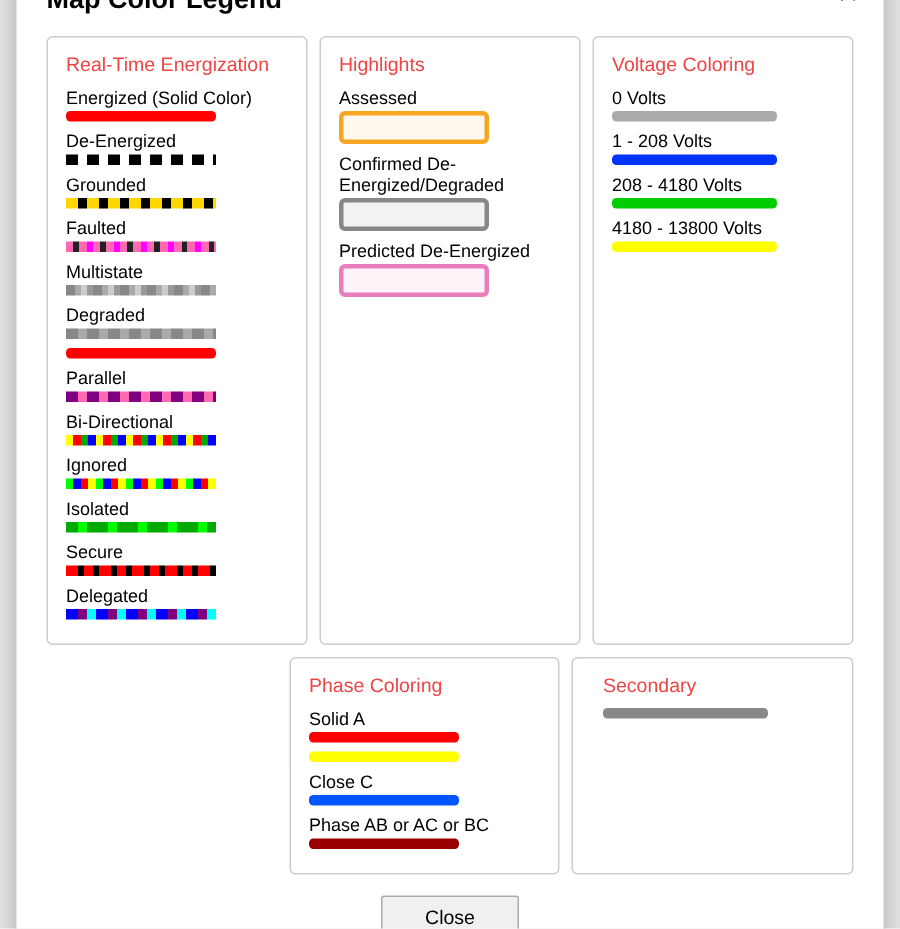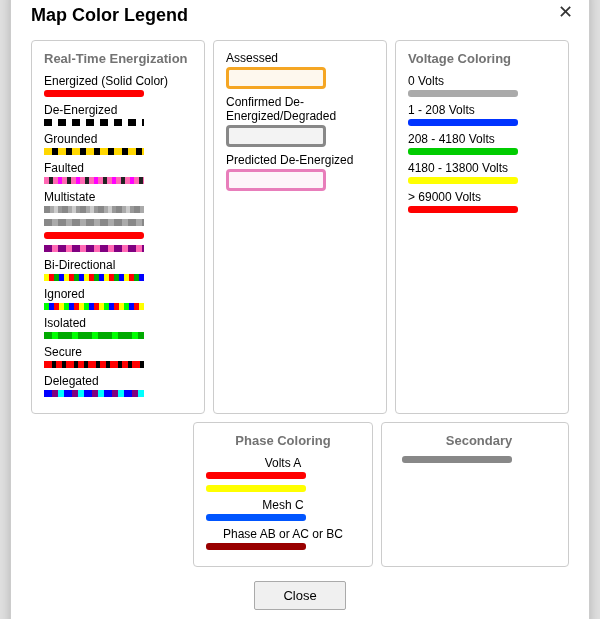--- a/index.html
+++ b/index.html
@@ -45,23 +45,23 @@
       margin-bottom: 8px;
     }
     .col-panel {
       border: 1px solid #ccc;
       border-radius: 4px;
       padding: 10px 12px;
       flex: 1;
     }
     .col-header {
       font-size: 13px;
-      font-weight: 700;
+      font-weight: 400;
       margin-bottom: 8px;
-      color: #737373;
+      color: #ef4444;
     }
     .legend-item {
       margin-bottom: 6px;
     }
     .legend-label {
       font-size: 12px;
       color: #000;
       margin-bottom: 2px;
     }
     .line-bar {
@@ -148,21 +148,20 @@
       padding: 6px 28px;
       border: 1px solid #aaa;
       background: #f0f0f0;
       font-size: 13px;
       cursor: pointer;
       border-radius: 2px;
     }
     .bottom-panels {
       display: flex;
       gap: 8px;
-      text-align: center;
     }
     .phase-col { flex: 1; }
     .secondary-col { flex: 1; padding-left: 20px; }
   </style>
 </head>
 <body>
 
 <div class="dialog">
   <div class="dialog-title">Map Color Legend</div>
   <button class="close-btn">✕</button>
@@ -186,26 +185,28 @@
       </div>
       <div class="legend-item">
         <div class="legend-label">Faulted</div>
         <div style="height:7px;width:100px;background:repeating-linear-gradient(to right, #ff69b4 0px,#ff69b4 5px,#222 5px,#222 9px,#ff69b4 9px,#ff69b4 14px,#ff00ff 14px,#ff00ff 18px);"></div>
       </div>
       <div class="legend-item">
         <div class="legend-label">Multistate</div>
         <div style="height:7px;width:100px;background:repeating-linear-gradient(to right, #888 0px,#888 6px,#aaa 6px,#aaa 10px,#ccc 10px,#ccc 14px,#999 14px,#999 18px);"></div>
       </div>
       <div class="legend-item">
+        <div class="legend-label">Degraded</div>
         <div class="line-gray-pattern" style="width:100px;"></div>
       </div>
       <div class="legend-item">
         <div class="line-bar" style="background:#ff0000;width:100px;"></div>
       </div>
       <div class="legend-item">
+        <div class="legend-label">Parallel</div>
         <div class="line-multicolor-parallel" style="width:100px;"></div>
       </div>
       <div class="legend-item">
         <div class="legend-label">Bi-Directional</div>
         <div class="line-bidirectional" style="width:100px;"></div>
       </div>
       <div class="legend-item">
         <div class="legend-label">Ignored</div>
         <div class="line-ignored" style="width:100px;"></div>
       </div>
@@ -217,20 +218,21 @@
         <div class="legend-label">Secure</div>
         <div class="line-secure" style="width:100px;"></div>
       </div>
       <div class="legend-item">
         <div class="legend-label">Delegated</div>
         <div class="line-delegated" style="width:100px;"></div>
       </div>
     </div>
 
     <div class="col-panel">
+      <div class="col-header">Highlights</div>
       <div class="legend-item">
         <div class="legend-label">Assessed</div>
         <div class="highlight-box highlight-assessed"></div>
       </div>
       <div class="legend-item">
         <div class="legend-label">Confirmed De-Energized/Degraded</div>
         <div class="highlight-box highlight-confirmed"></div>
       </div>
       <div class="legend-item">
         <div class="legend-label">Predicted De-Energized</div>
@@ -249,42 +251,38 @@
         <div class="line-bar vc-1" style="width:110px;"></div>
       </div>
       <div class="legend-item">
         <div class="legend-label">208 - 4180 Volts</div>
         <div class="line-bar vc-2" style="width:110px;"></div>
       </div>
       <div class="legend-item">
         <div class="legend-label">4180 - 13800 Volts</div>
         <div class="line-bar vc-3" style="width:110px;"></div>
       </div>
-      <div class="legend-item">
-        <div class="legend-label">&gt; 69000 Volts</div>
-        <div class="line-bar vc-5" style="width:110px;"></div>
-      </div>
     </div>
   </div>
 
   <div class="bottom-panels">
 
     <div style="flex:1;visibility:hidden;"></div>
 
     <div class="col-panel phase-col">
       <div class="col-header">Phase Coloring</div>
       <div class="legend-item">
-        <div class="legend-label">Volts A</div>
+        <div class="legend-label">Solid A</div>
         <div class="line-bar pc-a" style="width:100px;"></div>
       </div>
       <div class="legend-item">
         <div class="line-bar pc-b" style="width:100px;"></div>
       </div>
       <div class="legend-item">
-        <div class="legend-label">Mesh C</div>
+        <div class="legend-label">Close C</div>
         <div class="line-bar pc-c" style="width:100px;"></div>
       </div>
       <div class="legend-item">
         <div class="legend-label">Phase AB or AC or BC</div>
         <div class="line-bar pc-ab" style="width:100px;"></div>
       </div>
     </div>
 
     <div class="col-panel secondary-col">
       <div class="col-header">Secondary</div>

